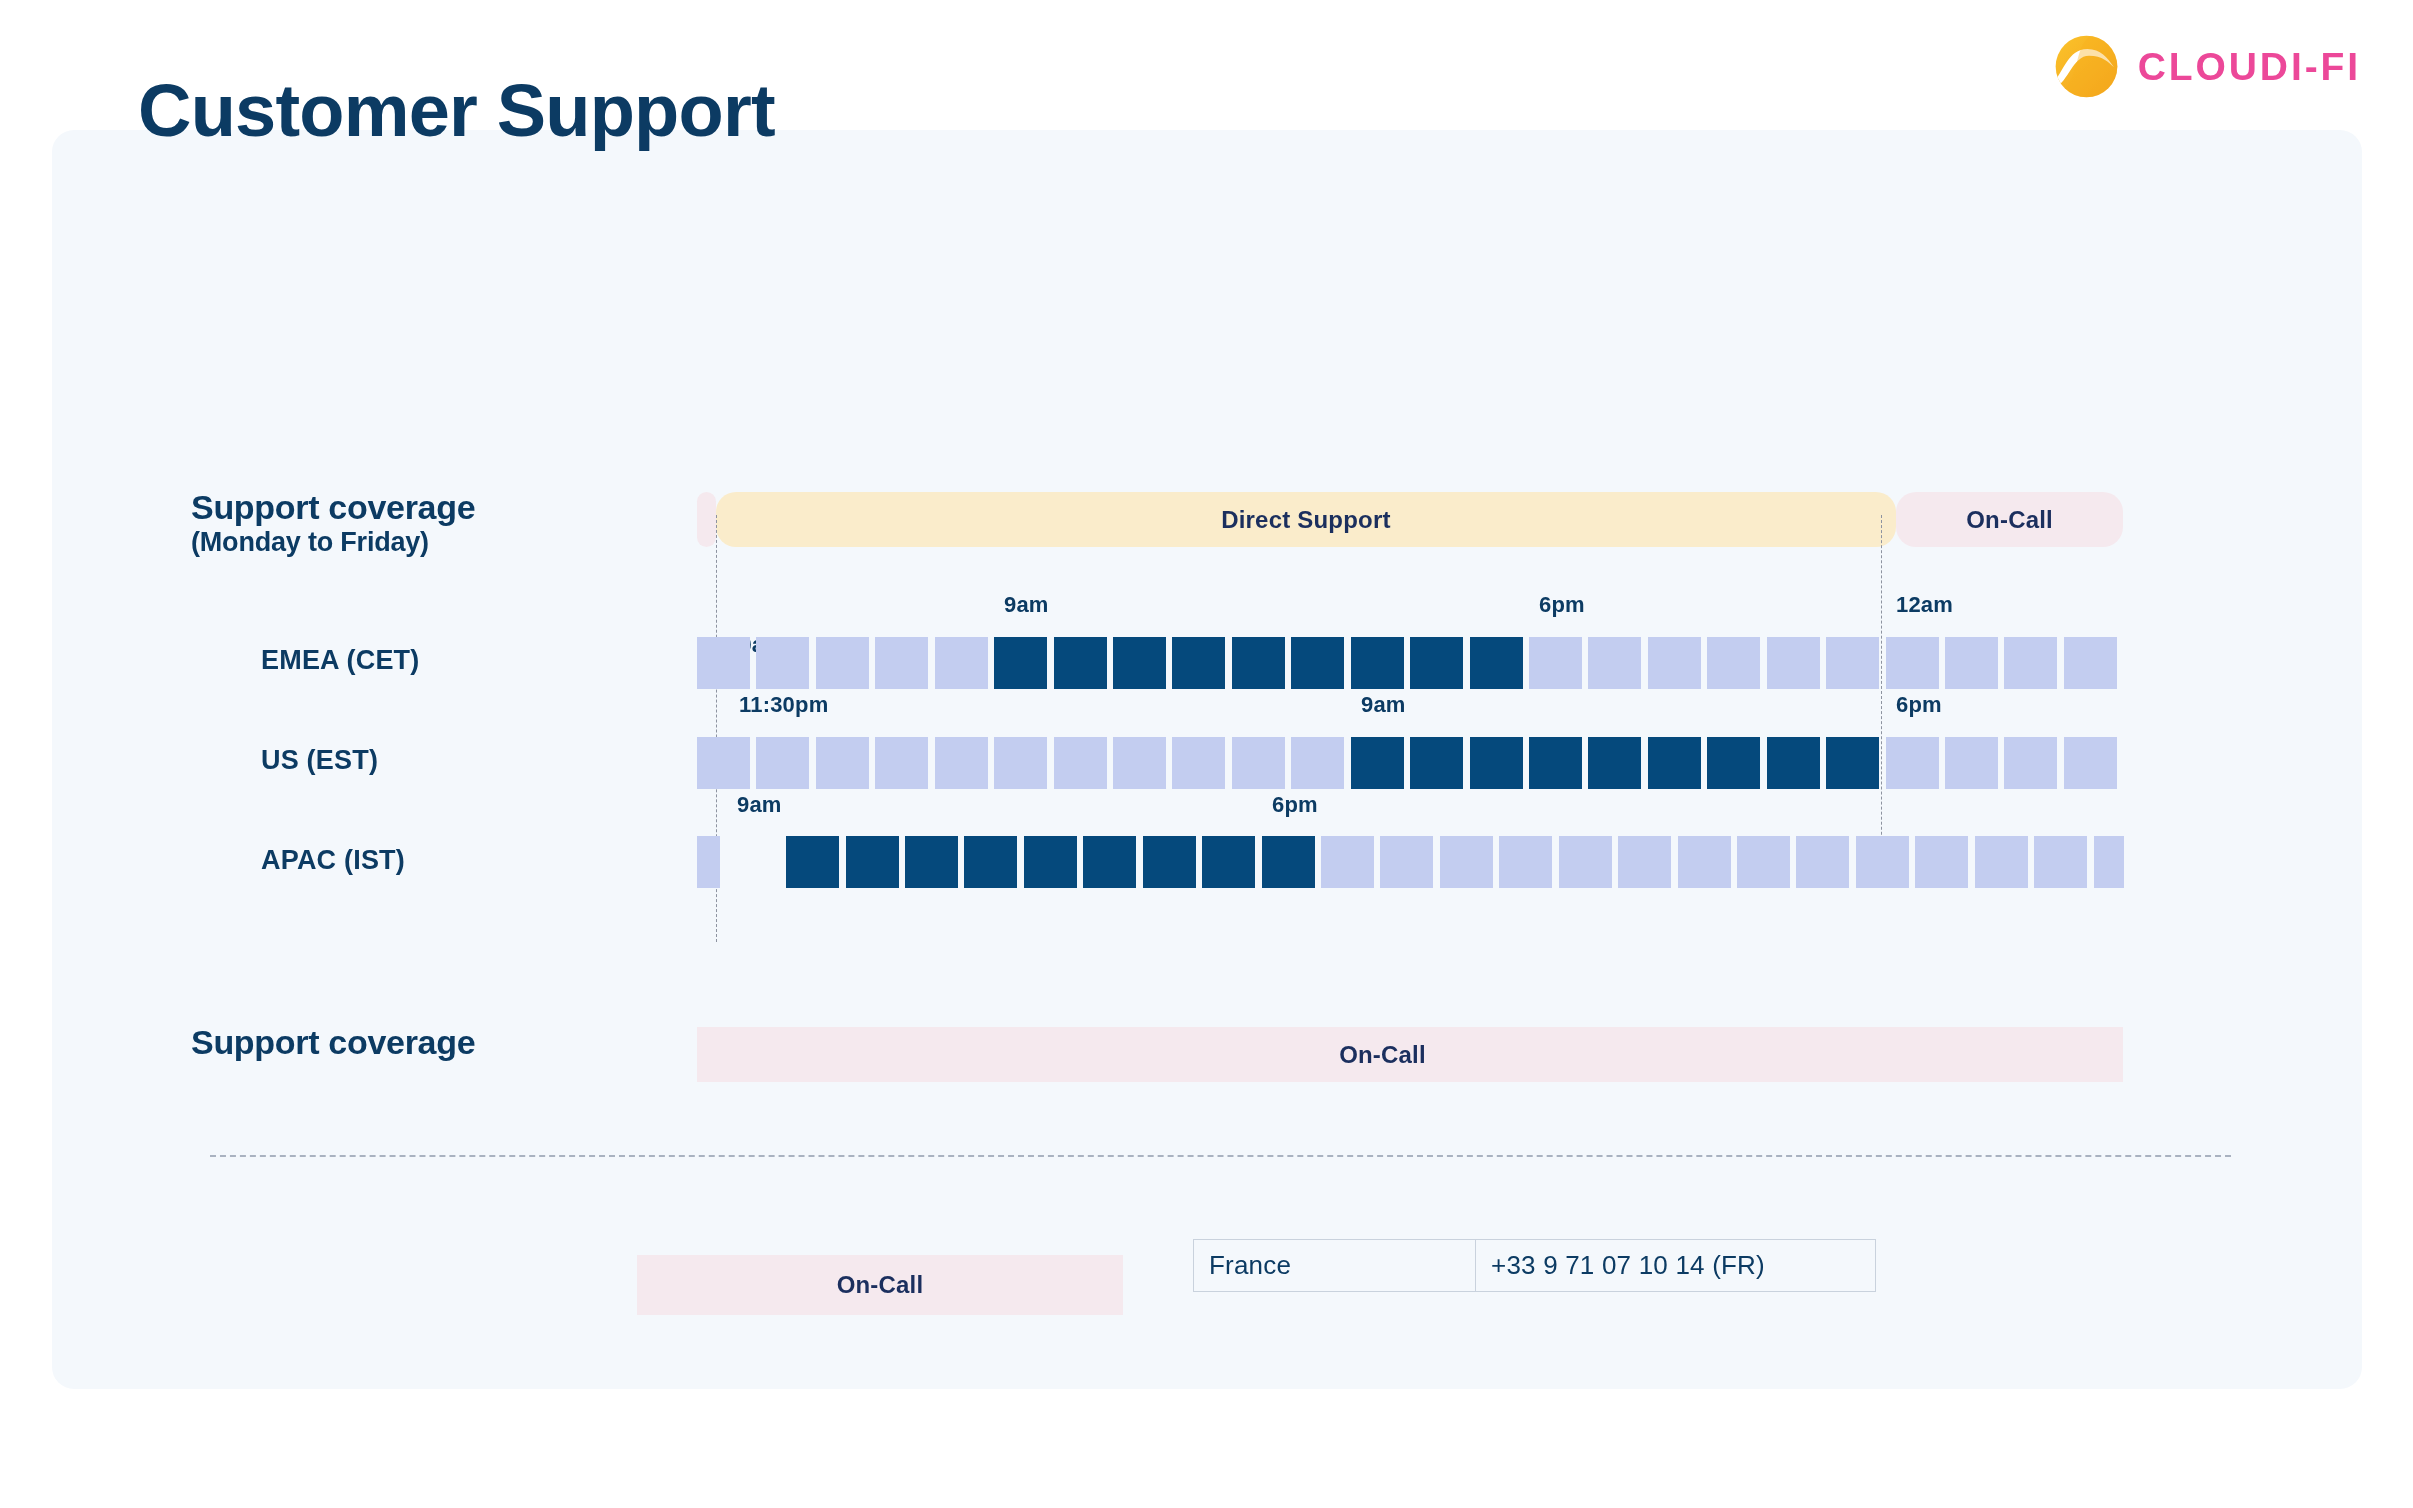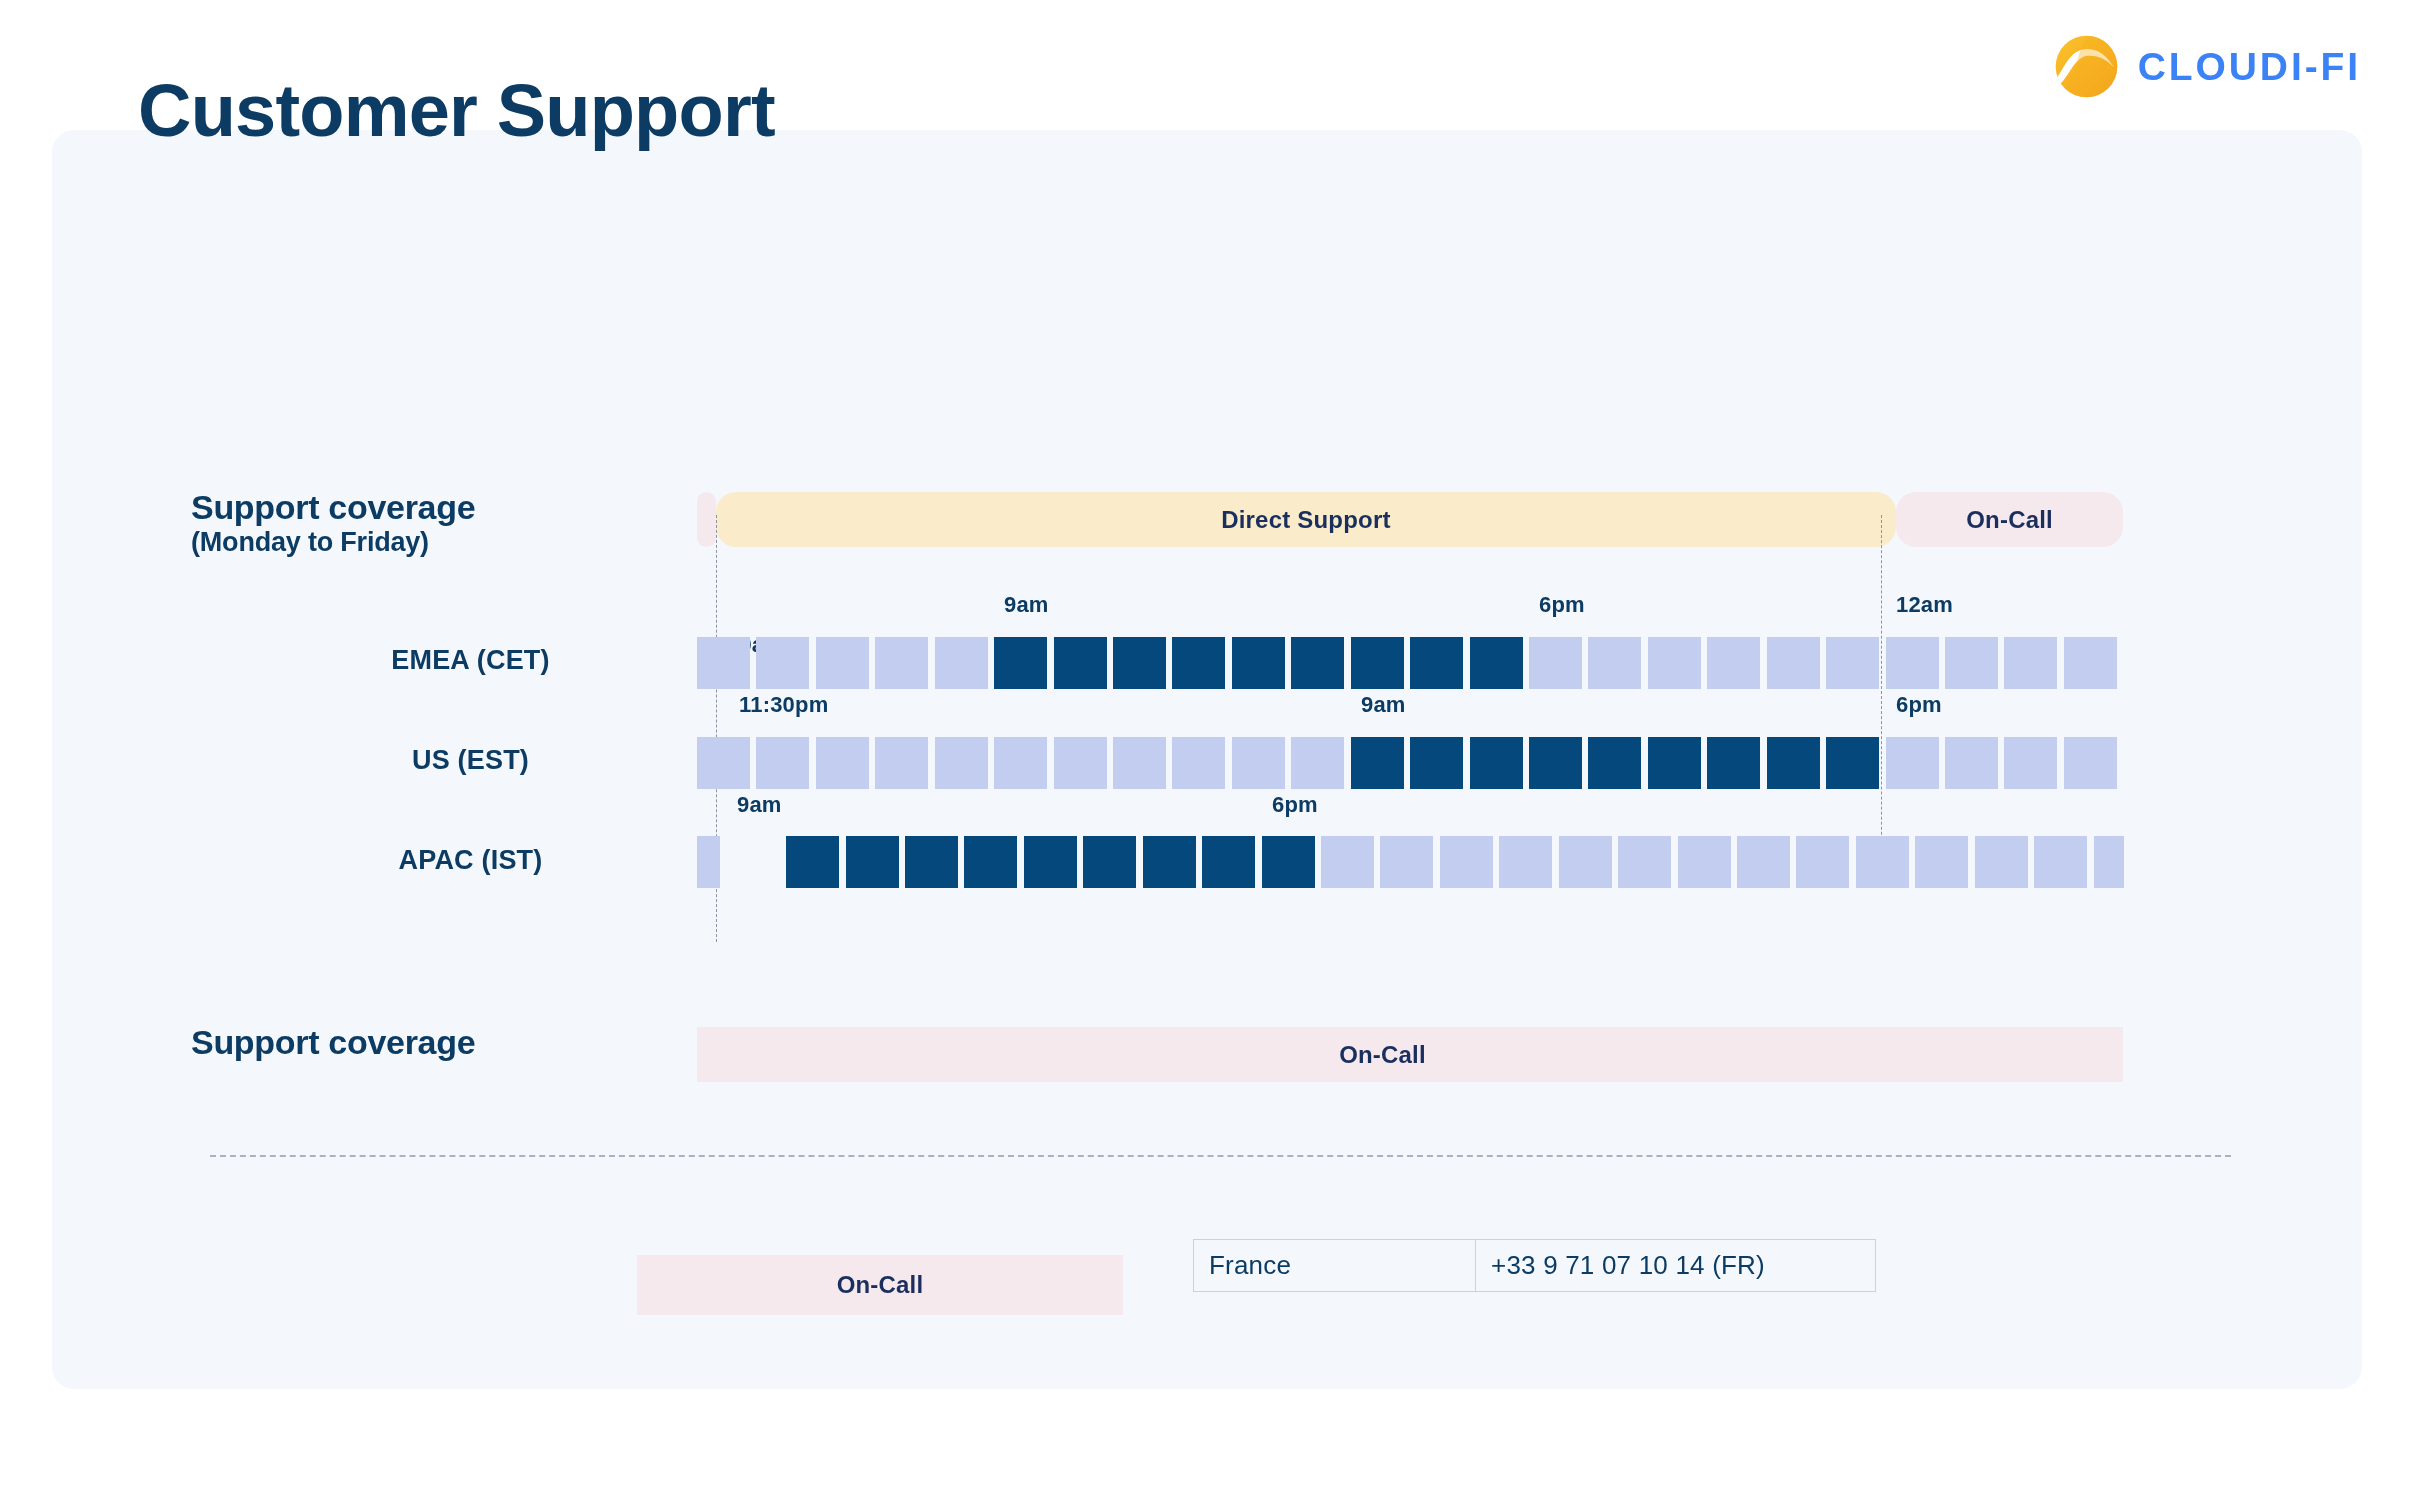--- a/index.html
+++ b/index.html
@@ -19,21 +19,21 @@
     border-radius:22px;
   }
 
   
   #logo{
     position:absolute; right:52px; top:34px;
     display:flex; align-items:center; gap:18.4px;
   }
   #logo-mark{ width:65px; height:65px; position:relative; }
   #logo-word{
-    font-size:39px; font-weight:bold; color:#3b82f6;
+    font-size:39px; font-weight:bold; color:#ec4899;
     letter-spacing:2.9px; line-height:1;
   }
 
   
   #page-title{
     position:absolute; left:138px; top:74px;
     font-size:74px; font-weight:bold; color:#0c3b63;
     letter-spacing:-0.8px; line-height:1;
   }
 
@@ -75,21 +75,21 @@
   }
 
   
   .guide{
     position:absolute; width:0; border-left:1.7px dashed #8d93a0;
   }
 
   
   .row-label{
     position:absolute;
-    width:419px; text-align:center;
+    width:419px; text-align:left;
     font-size:27px; font-weight:bold; color:#0c3b63;
     letter-spacing:0.2px;
   }
   .tick{
     position:absolute;
     font-size:22px; font-weight:bold; color:#0c3b63;
     letter-spacing:0.2px; white-space:nowrap;
   }
   .track{
     position:absolute; left:697px; width:1426px; height:52px;

